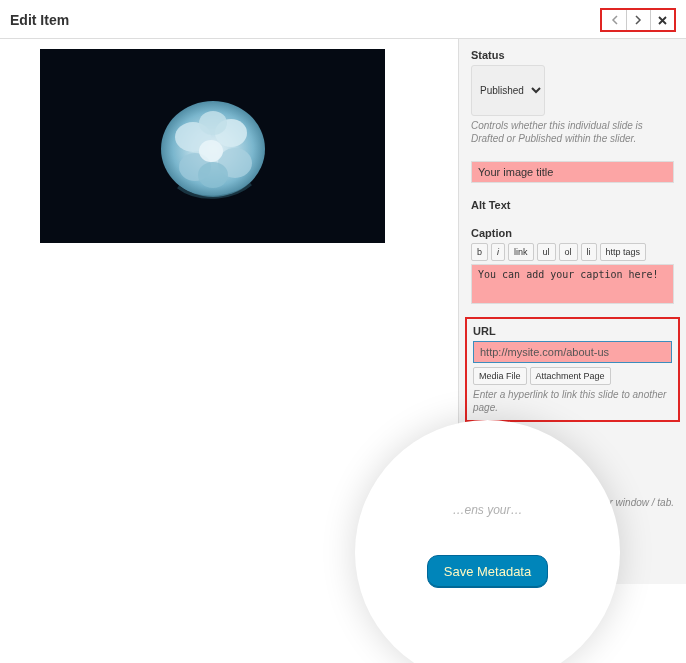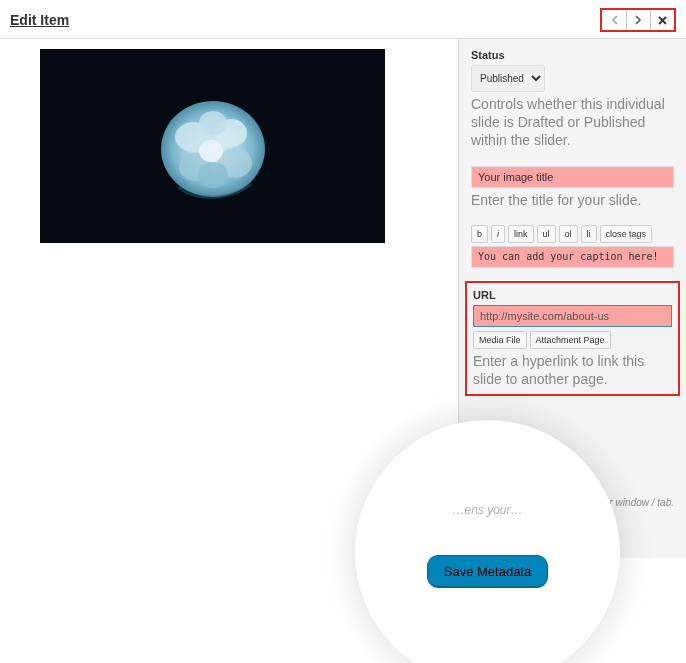--- a/index.html
+++ b/index.html
@@ -1,41 +1,41 @@
 <!DOCTYPE html>
 <html><head>
   <meta charset="utf-8">
   <style>
     * { box-sizing: border-box; margin: 0; padding: 0; }
     body { font-family: -apple-system, BlinkMacSystemFont, "Segoe UI", Helvetica, Arial, sans-serif; font-size: 12px; color: #333; background: #fff; width: 686px; }
-    .header { display: flex; align-items: center; justify-content: space-between; padding: 8px 10px 6px 10px; border-bottom: 1px solid #ddd; text-decoration: underline; }
+    .header { display: flex; align-items: center; justify-content: space-between; padding: 8px 10px 6px 10px; border-bottom: 1px solid #ddd; }
     .header-title { font-size: 14px; font-weight: 700; }
     .header-actions { display: flex; border: 2px solid #e02523; }
     .header-btn { width: 24px; height: 20px; display: flex; align-items: center; justify-content: center; border-left: 1px solid #ccc; cursor: pointer; background: #fff; font-size: 11px; color: #555; }
     .header-btn:first-child { border-left: none; }
     .main { display: flex; }
     .left { flex: 1; padding: 10px 20px 0 40px; }
     .image-area { width: 345px; height: 194px; background: #050a13; position: relative; display: flex; align-items: center; justify-content: center; }
     .right { width: 228px; background: #f4f4f4; border-left: 1px solid #ddd; padding: 10px 12px 150px 12px; position: relative; }
     .field-group { margin-bottom: 16px; }
     .label { font-size: 11px; font-weight: 700; color: #333; display: block; margin-bottom: 4px; }
-    .help { font-size: 14px; color: #888; line-height: 1.3; margin-top: 3px; }
+    .help { font-size: 10px; color: #888; font-style: italic; line-height: 1.3; margin-top: 3px; }
     select, input[type="text"], textarea { width: 100%; font-size: 11px; padding: 4px 6px; border: 1px solid #ddd; background: #fca5a5; font-family: inherit; color: #333; }
-    select { width: auto; padding: 6px 4px; background: #efefef; border-radius: 3px; font-size: 10px; }
+    select { width: auto; padding: 18px 4px; background: #efefef; border-radius: 3px; font-size: 10px; }
     .toolbar { display: flex; gap: 3px; margin-bottom: 3px; flex-wrap: wrap; }
     .tb-btn { font-size: 9px; padding: 3px 5px; border: 1px solid #ccc; background: #f7f7f7; cursor: pointer; border-radius: 2px; }
     .tb-btn.underline { }
-    textarea { height: 22px; font-family: monospace; font-size: 10px; resize: none; }
+    textarea { height: 40px; font-family: monospace; font-size: 10px; resize: none; }
     .url-highlight { border: 2px solid #e02523; padding: 6px; margin: -6px -6px 12px -6px; }
     .url-highlight input[type="text"] { border: 1px solid #3b8dbd; color: #555; }
     .chip-row { display: flex; gap: 3px; margin-top: 4px; }
     .chip { font-size: 9px; padding: 3px 5px; border: 1px solid #ccc; background: #f7f7f7; border-radius: 2px; cursor: pointer; }
     .circle-overlay { position: absolute; left: 355px; top: 420px; width: 265px; height: 265px; border-radius: 50%; background: #fff; box-shadow: 0 0 35px rgba(0,0,0,0.15); display: flex; flex-direction: column; align-items: center; justify-content: center; z-index: 10; }
     .ghost-text { color: #b0b0b0; font-style: italic; font-size: 12px; margin-bottom: 38px; margin-top: -15px; }
-    .save-btn { background: #0085ba; border: 1px solid #006799; color: #000000; font-size: 13px; padding: 8px 16px; border-radius: 11px; cursor: pointer; box-shadow: inset 0 -1px 0 rgba(0,0,0,0.2); }
+    .save-btn { background: #0085ba; border: 1px solid #006799; color: #fef9c3; font-size: 13px; padding: 8px 16px; border-radius: 11px; cursor: pointer; box-shadow: inset 0 -1px 0 rgba(0,0,0,0.2); }
     .open-ghost { position: absolute; right: 12px; top: 458px; font-size: 10px; color: #888; font-style: italic; z-index: 5; }
   </style>
 </head>
 <body>
 
 <div class="header">
   <div class="header-title">Edit Item</div>
   <div class="header-actions">
     <div class="header-btn">
       <svg width="7" height="10" viewBox="0 0 7 10">
@@ -86,35 +86,36 @@
     <div class="field-group">
       <span class="label">Status</span>
       <select>
         <option>Published</option>
       </select>
       <div class="help">Controls whether this individual slide is Drafted or Published within the slider.</div>
     </div>
 
     <div class="field-group">
       <input type="text" value="Your image title" style="">
-      <div class="help">Enter the title for your slide.</div>
     </div>
 
     <div class="field-group">
+      <span class="label">Alt Text</span>
     </div>
 
     <div class="field-group">
+      <span class="label">Caption</span>
       <div class="toolbar">
         <span class="tb-btn">b</span>
         <span class="tb-btn" style="font-style:italic">i</span>
         <span class="tb-btn underline">link</span>
         <span class="tb-btn">ul</span>
         <span class="tb-btn">ol</span>
         <span class="tb-btn">li</span>
-        <span class="tb-btn">close tags</span>
+        <span class="tb-btn">http tags</span>
       </div>
       <textarea style="">You can add your caption here!</textarea>
     </div>
 
     <div class="url-highlight">
       <span class="label">URL</span>
       <input type="text" value="http://mysite.com/about-us" style="">
       <div class="chip-row">
         <span class="chip">Media File</span>
         <span class="chip">Attachment Page</span>

